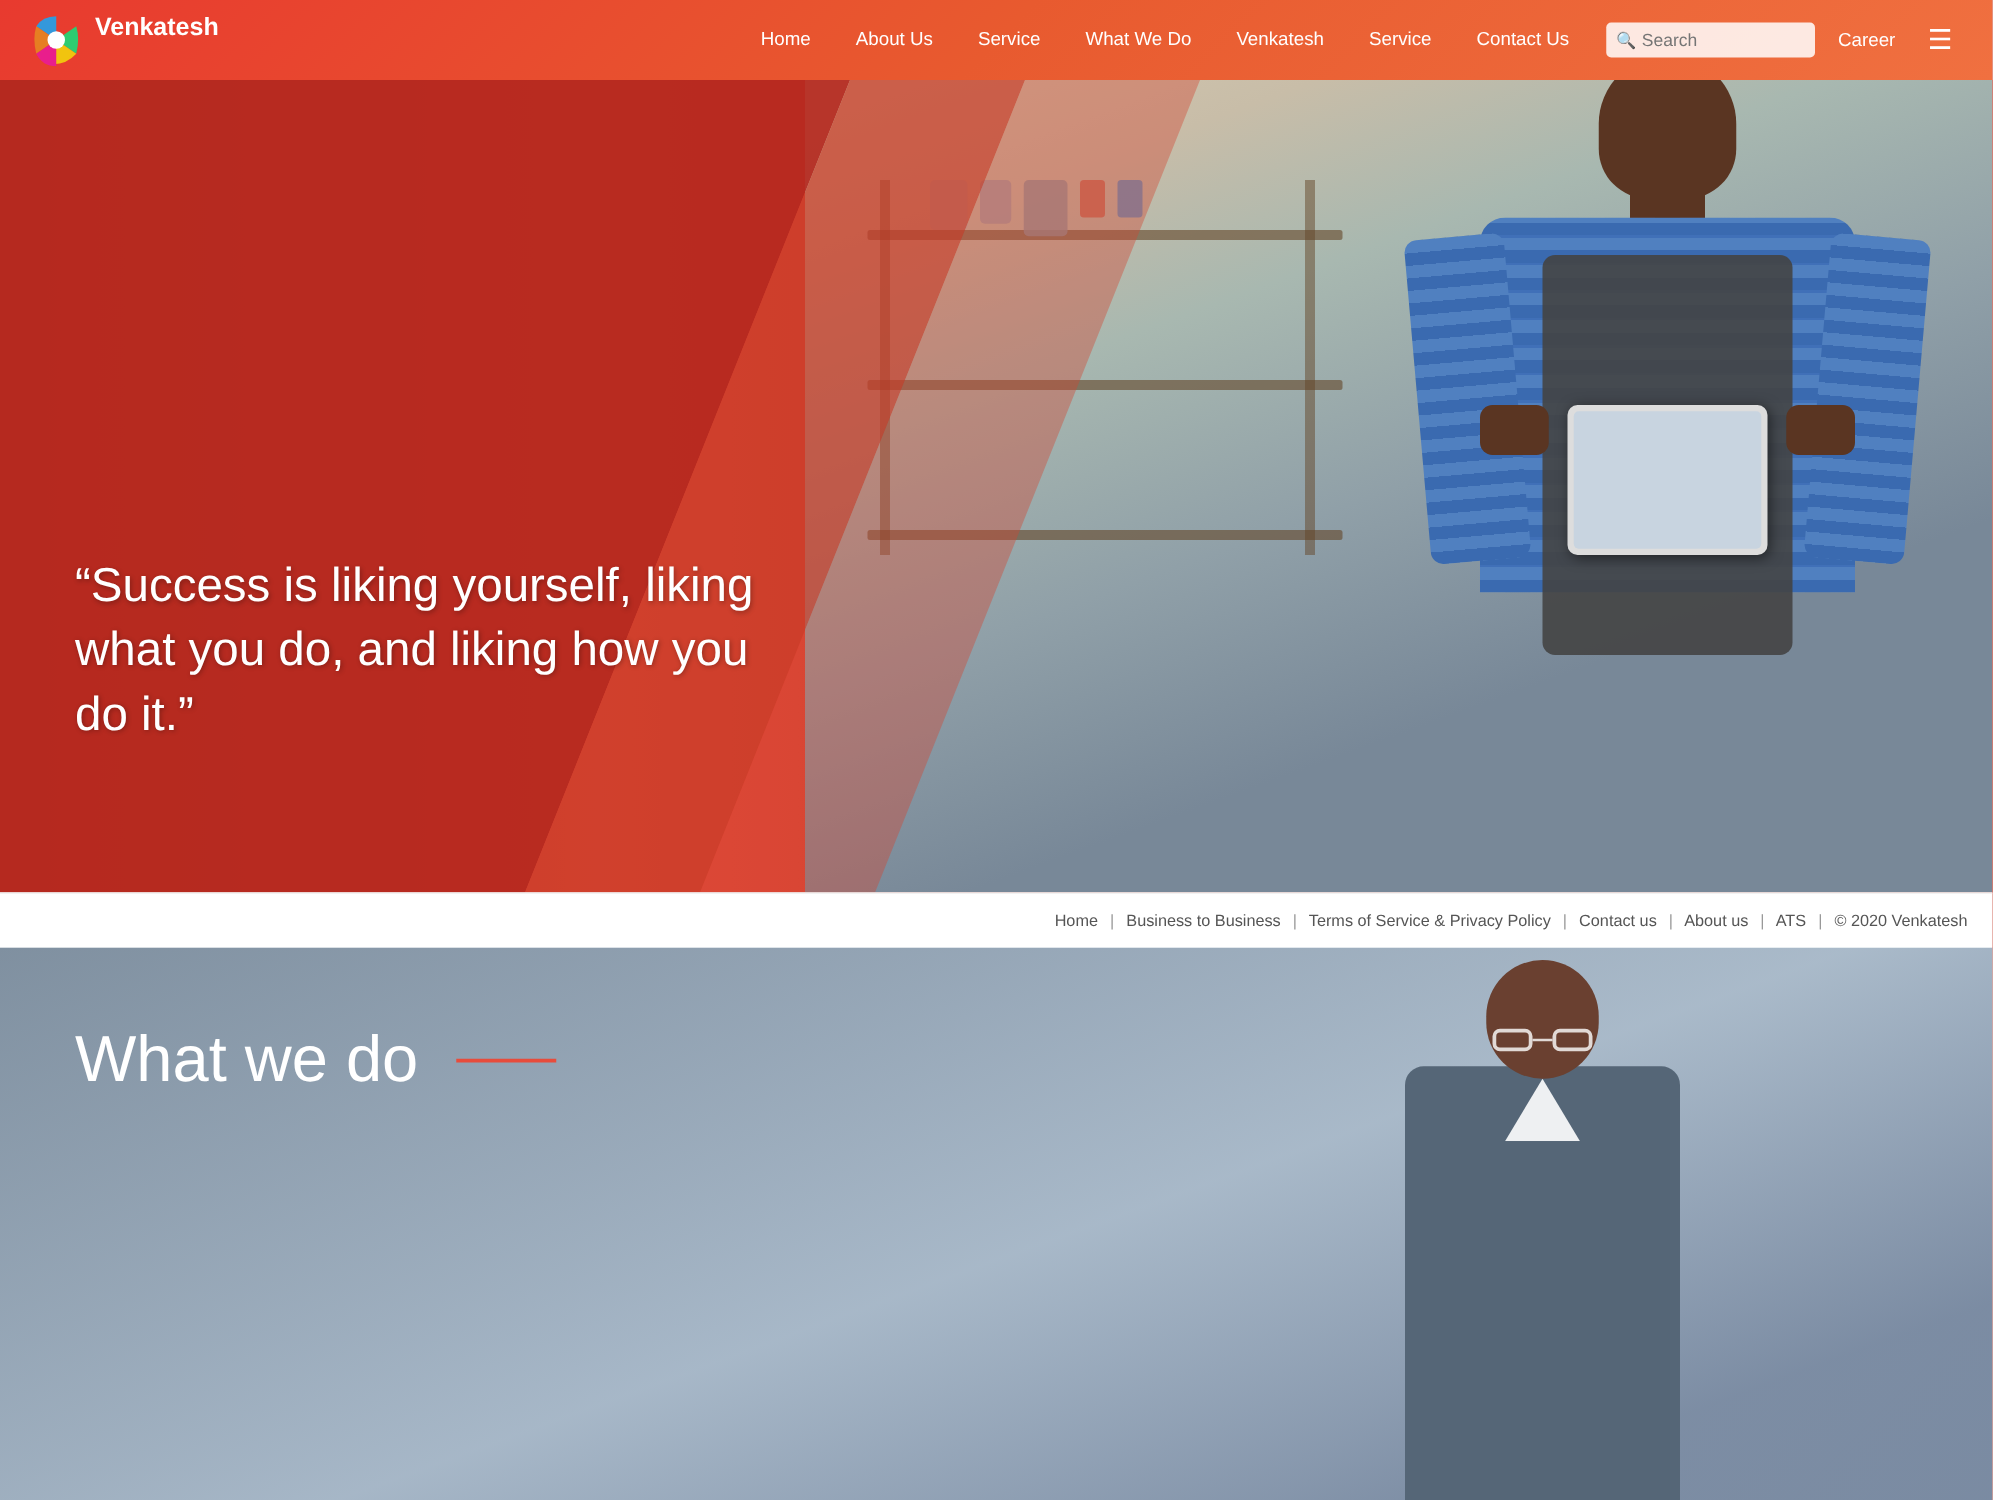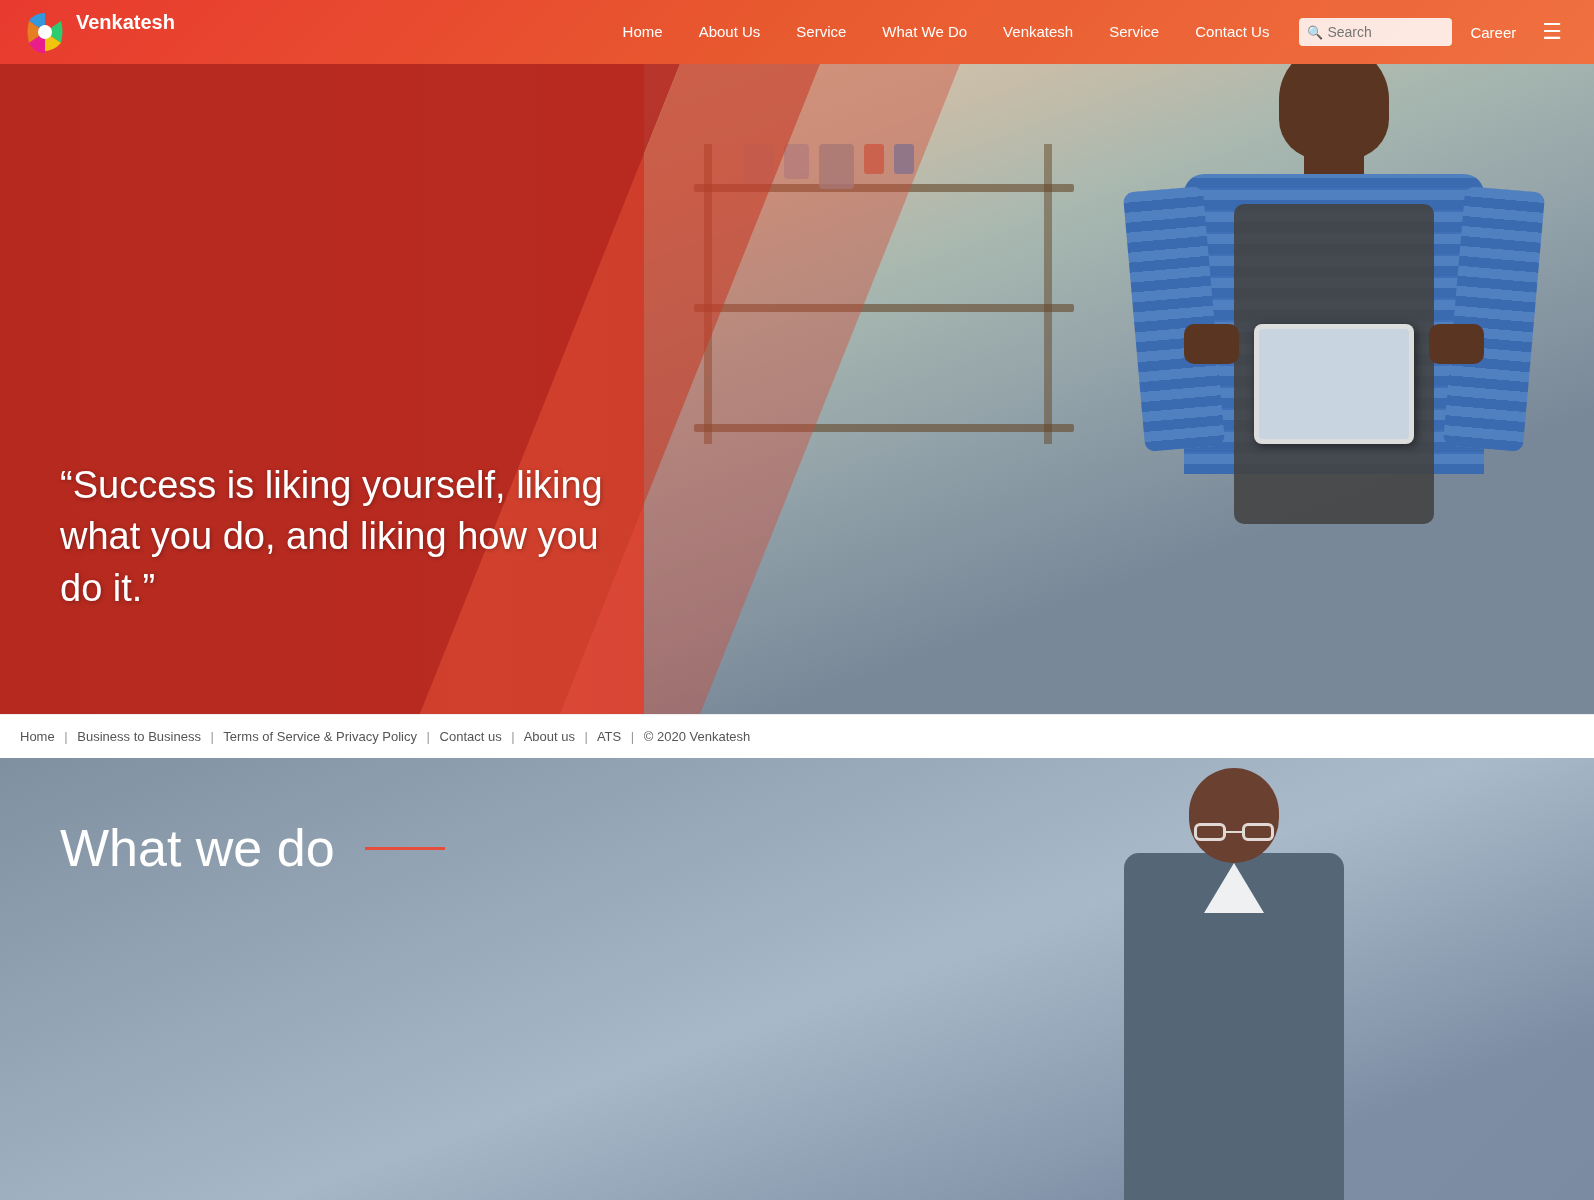--- a/index.html
+++ b/index.html
@@ -46,21 +46,21 @@
     .search-wrap {
       margin-left: 12px;
       position: relative;
     }
     .search-input {
       background: rgba(255,255,255,0.85);
       border: none;
       border-radius: 4px;
       padding: 6px 12px 6px 28px;
       font-size: 14px;
-      width: 153px;
+      width: 167px;
       outline: none;
     }
     .search-icon-wrap {
       position: absolute;
       left: 8px;
       top: 50%;
       transform: translateY(-50%);
       color: #888;
       font-size: 13px;
     }
@@ -102,38 +102,38 @@
       position: absolute;
       top: 0;
       left: 0;
       width: 100%;
       height: 100%;
       z-index: 2;
       pointer-events: none;
     }
     .hero-text {
       position: absolute;
-      bottom: 100px;
+      bottom: 116px;
       left: 60px;
       z-index: 5;
       color: white;
       max-width: 560px;
     }
     .hero-quote {
       font-size: 38px;
       font-weight: 400;
       line-height: 1.35;
       text-shadow: 1px 1px 4px rgba(0,0,0,0.3);
     }
 
     
     .footer-bar {
       background: white;
       border-top: 1px solid #eee;
-      text-align: left;
+      text-align: right;
       padding: 14px 20px;
       font-size: 13px;
       color: #555;
       position: relative;
       z-index: 10;
     }
     .footer-bar a {
       color: #555;
       text-decoration: none;
     }

